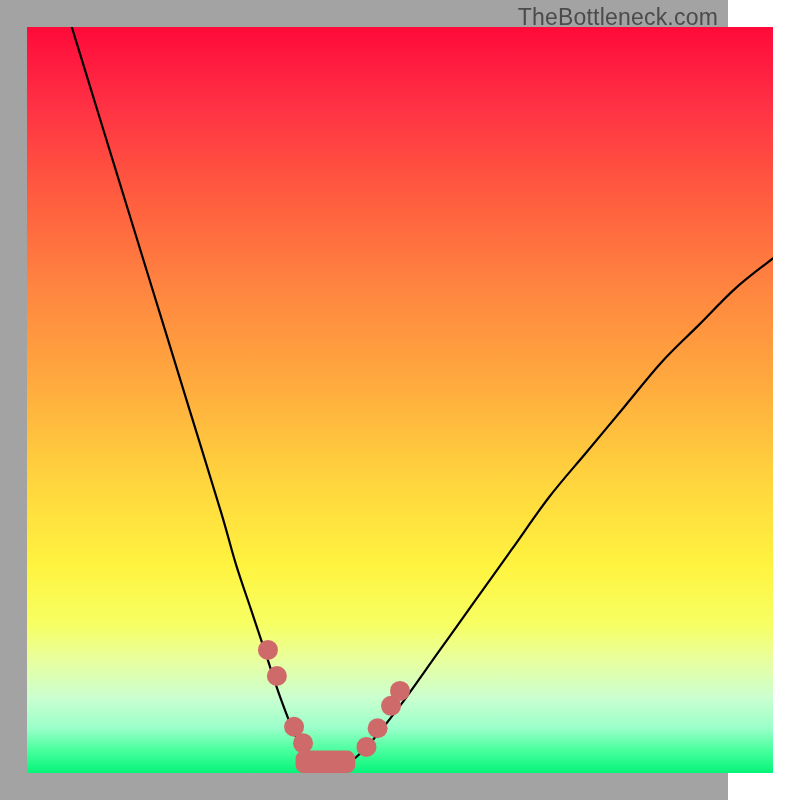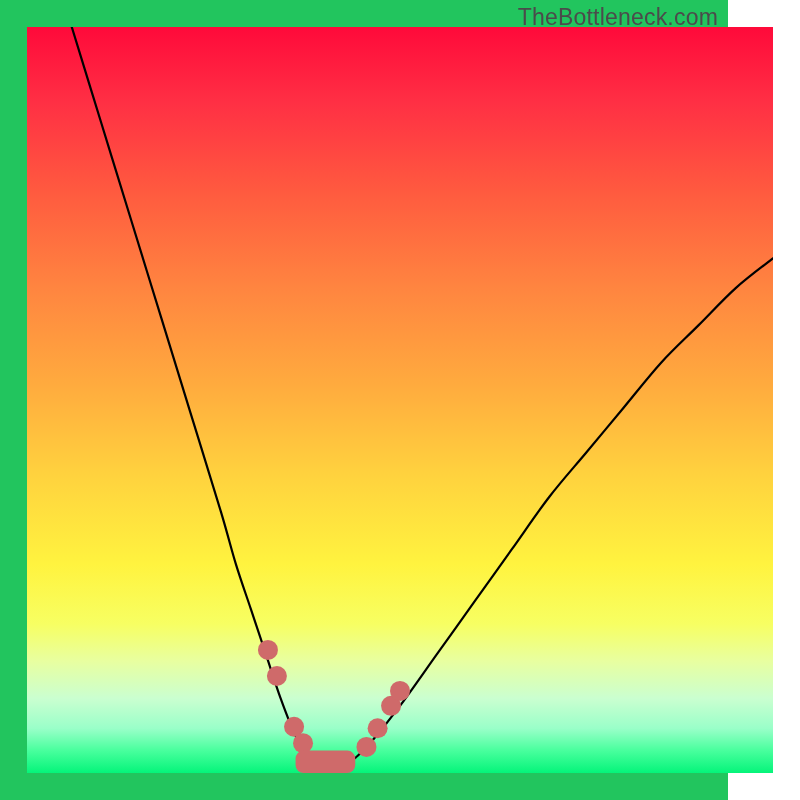--- a/index.html
+++ b/index.html
@@ -7,21 +7,21 @@
     padding: 0;
     width: 800px;
     height: 800px;
     overflow: hidden;
     font-family: "Helvetica Neue", Arial, sans-serif;
   }
   .frame {
     position: relative;
     width: 728px;
     height: 800px;
-    background: #22c55e;
+    background: #a3a3a3;
     text-align: center;
   }
   .plot-area {
     position: absolute;
     left: 27px;
     top: 27px;
     width: 746px;
     height: 746px;
     background: linear-gradient(to bottom,
       #ff0a3a 0%,

